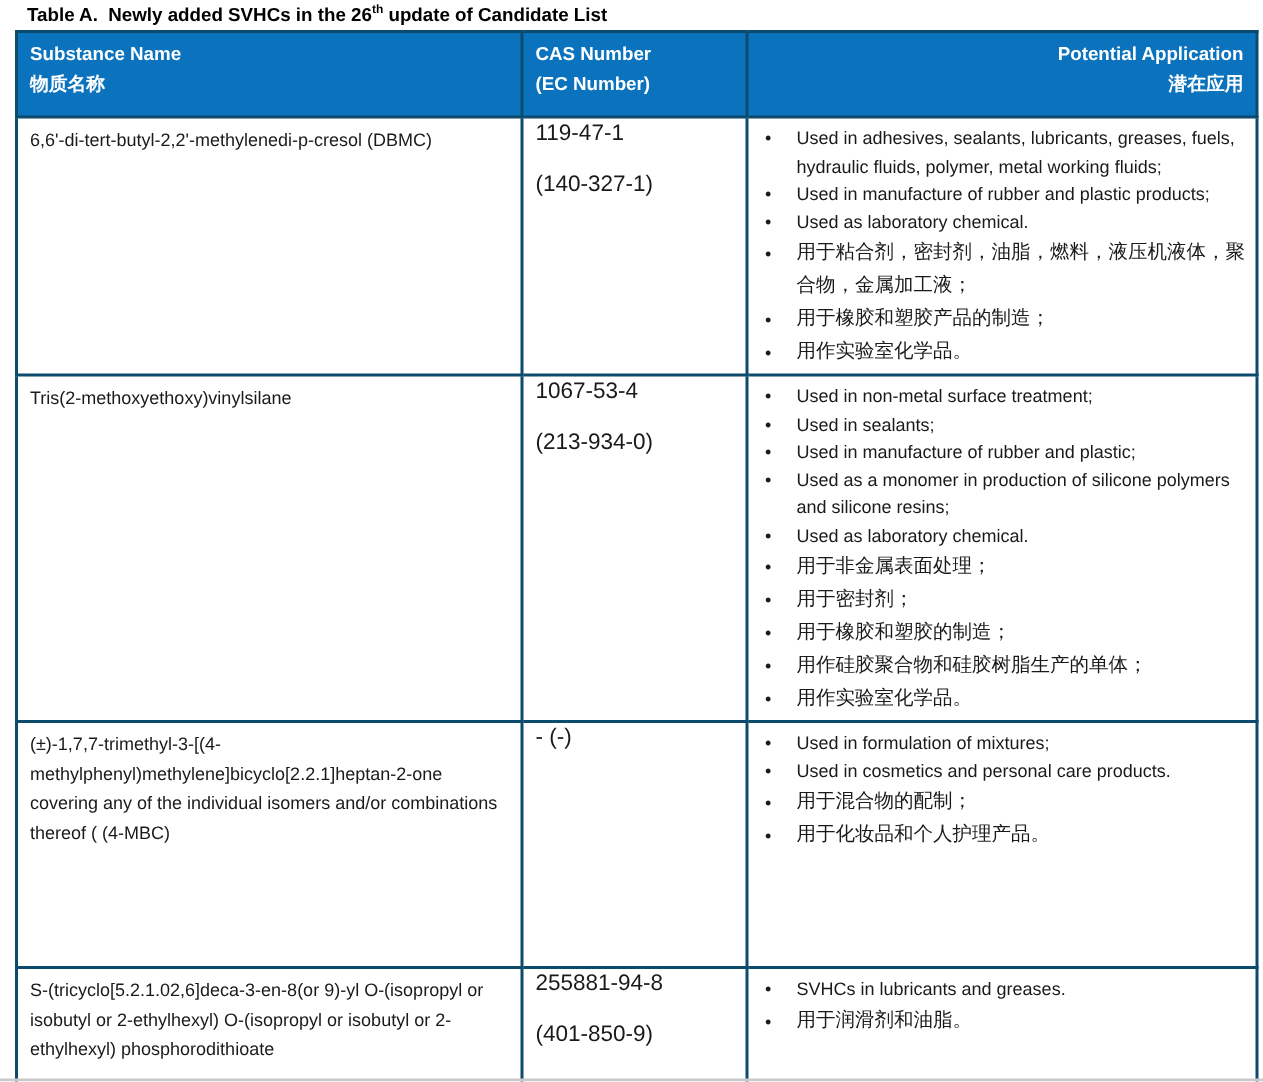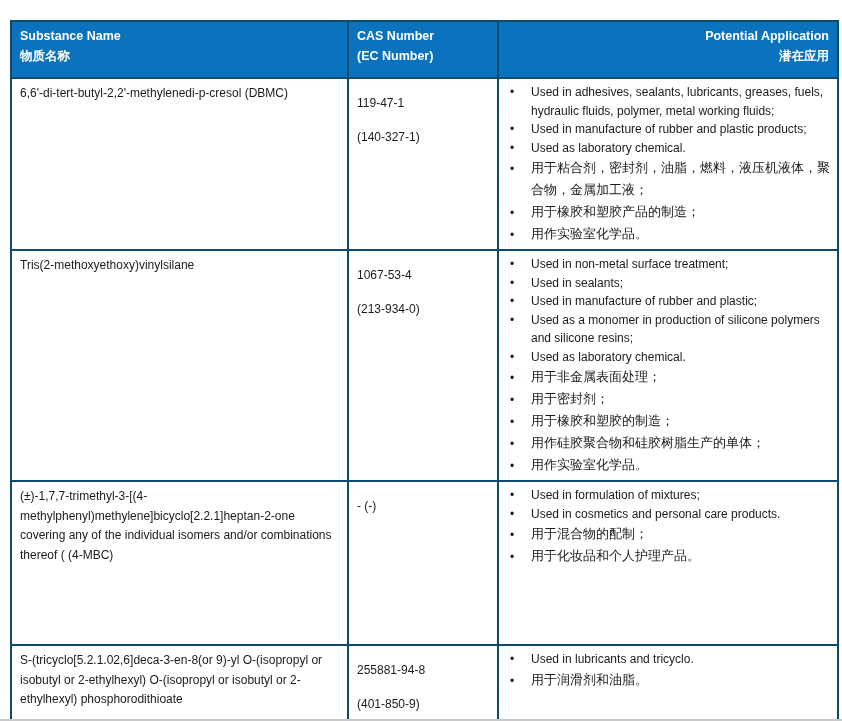--- a/index.html
+++ b/index.html
@@ -44,22 +44,22 @@
   }
   th.h-substance, th.h-cas { text-align: left; vertical-align: top; }
   th.h-app { text-align: right; vertical-align: top; }
 
   td.substance-cell {
     padding: 5px 10px 5px 8px;
     font-size: 12px;
     line-height: 19.5px;
   }
   td.cas-cell {
-    padding: 16px 6px 5px 8px;
-    font-size: 12px;
+    padding: 1px 6px 5px 8px;
+    font-size: 15px;
     line-height: 17px;
   }
   td.cas-cell .ec { margin-top: 17px; }
 
   td.app-cell {
     vertical-align: middle;
     padding: 4px 6px 4px 2px;
   }
   td.app-cell ul { list-style: none; }
   td.app-cell li {
@@ -88,20 +88,21 @@
     position: absolute; left: 0; top: 719px;
     width: 842px; height: 2px;
     background: #c9c9c9;
   }
 </style>
 </head>
 <body>
 
 <div class="page">
 
+  <div class="page-title"><span>Table A.  Newly added SVHCs in the 26</span><sup class="th">th</sup><span> update of Candidate List</span></div>
 
   <table class="svhc">
     <colgroup>
       <col style="width:337px">
       <col style="width:150px">
       <col style="width:340px">
     </colgroup>
     <thead>
       <tr>
         <th class="h-substance">
@@ -176,21 +177,21 @@
     </tr>
 
     <tr>
       <td class="substance-cell">S-(tricyclo[5.2.1.02,6]deca-3-en-8(or 9)-yl O-(isopropyl or isobutyl or 2-ethylhexyl) O-(isopropyl or isobutyl or 2-ethylhexyl) phosphorodithioate</td>
       <td class="cas-cell">
         <div class="cas">255881-94-8</div>
         <div class="ec">(401-850-9)</div>
       </td>
       <td class="app-cell">
         <ul>
-              <li>Used in lubricants and tricyclo.</li>
+              <li>SVHCs in lubricants and greases.</li>
               <li class="zh">用于润滑剂和油脂。</li>
             </ul>
       </td>
     </tr>
   </tbody>
   </table>
 
   <div class="bottom-edge"></div>
 </div>
 

